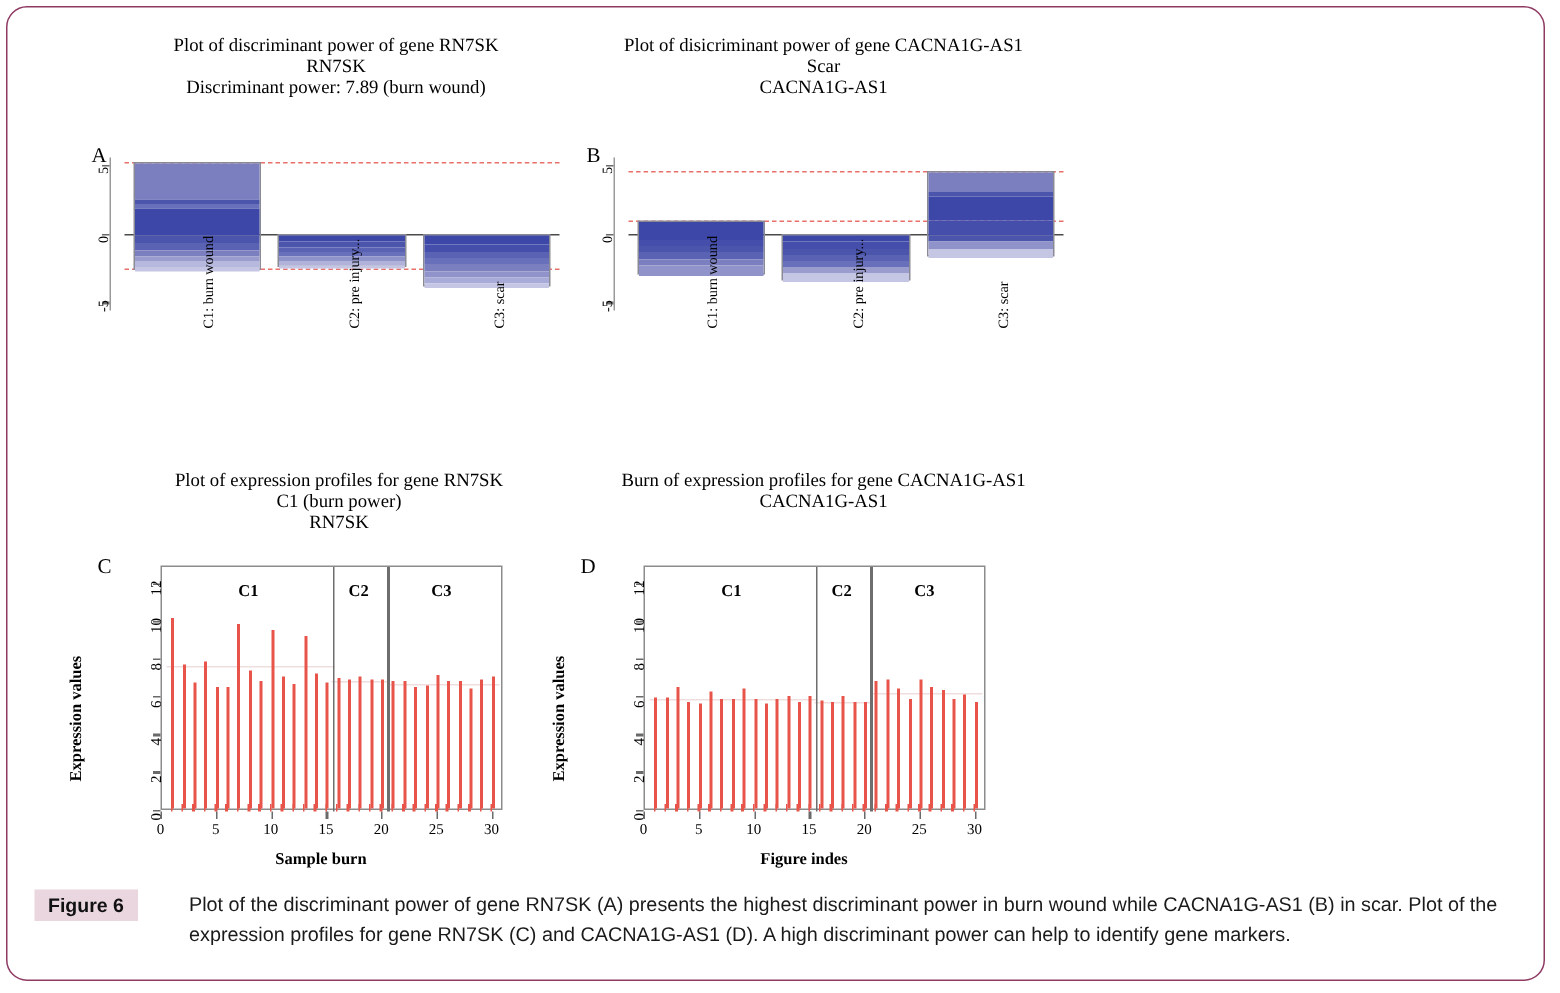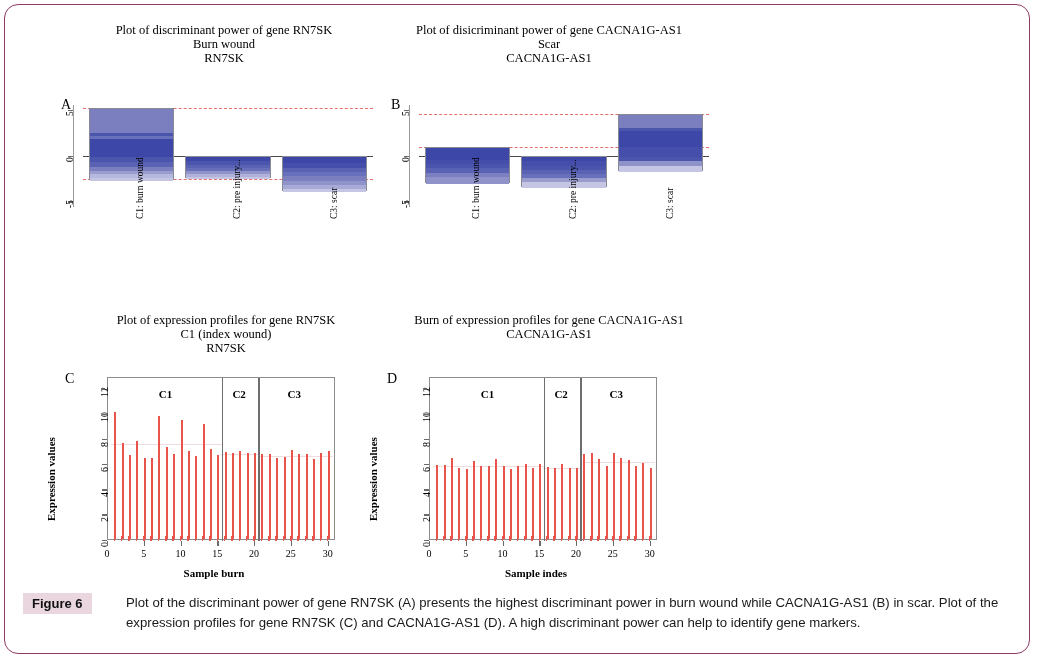--- a/index.html
+++ b/index.html
@@ -58,22 +58,22 @@
 </head>
 <body>
 
 <div class="page">
 
   <div class="fig-area">
 
     <div class="panel" style="left:48px;top:18px;width:310px;">
       <div class="ptitle">
         <div>Plot of discriminant power of gene RN7SK</div>
-        <div>Burn wound</div>
         <div>RN7SK</div>
+        <div>Discriminant power: 7.89 (burn wound)</div>
       </div>
     </div>
     <div class="plabel" style="left:40px;top:92px;">A</div>
     <div class="plotbox" id="plotA" style="left:62px;top:96px;width:290px;height:110px;">
         <div class="axisline" style="left: -10px; top: 3.66667px; width: 1.4px; height: 102.667px;"></div>
         <div class="tickmark" style="left: -15px; top: 8.66667px; width: 5px; height: 1.2px;"></div>
         <div class="vtick" style="left: -18px; top: 15.1667px;">5</div>
         <div class="tickmark" style="left: -15px; top: 54.5px; width: 5px; height: 1.2px;"></div>
         <div class="vtick" style="left: -18px; top: 61px;">0</div>
         <div class="tickmark" style="left: -15px; top: 100.333px; width: 5px; height: 1.2px;"></div>
@@ -167,21 +167,21 @@
       </div>
     <div id="catB">
         <div class="xcat" style="left: 450.333px; top: 214px; position: absolute;">C1: burn wound</div>
         <div class="xcat" style="left: 547px; top: 214px; position: absolute;">C2: pre injury...</div>
         <div class="xcat" style="left: 643.667px; top: 214px; position: absolute;">C3: scar</div>
       </div>
 
     <div class="panel" style="left:50px;top:308px;width:310px;">
       <div class="ptitle">
         <div>Plot of expression profiles for gene RN7SK</div>
-        <div>C1 (index wound)</div>
+        <div>C1 (burn power)</div>
         <div>RN7SK</div>
       </div>
     </div>
     <div class="plabel" style="left:44px;top:366px;">C</div>
     <div class="axname-y" style="left:24px;top:516px;">Expression values</div>
     <div class="axname-x" style="left:78px;top:562px;width:230px;">Sample burn</div>
     <div class="epbox" id="epC" style="left:86px;top:372px;width:228px;height:163px;">
         <div class="meanline" style="left: 2.94194px; top: 66.4538px; width: 111.794px;"></div>
         <div class="meanline" style="left: 113.265px; top: 76.4846px; width: 38.2452px;"></div>
         <div class="meanline" style="left: 150.039px; top: 78.3654px; width: 75.0194px;"></div>
@@ -283,21 +283,21 @@
       </div>
 
     <div class="panel" style="left:368px;top:308px;width:320px;">
       <div class="ptitle">
         <div>Burn of expression profiles for gene CACNA1G-AS1</div>
         <div>CACNA1G-AS1</div>
       </div>
     </div>
     <div class="plabel" style="left:366px;top:366px;">D</div>
     <div class="axname-y" style="left:346px;top:516px;">Expression values</div>
-    <div class="axname-x" style="left:400px;top:562px;width:230px;">Sample indes</div>
+    <div class="axname-x" style="left:400px;top:562px;width:230px;">Figure indes</div>
     <div class="epbox" id="epD" style="left:408px;top:372px;width:228px;height:163px;">
         <div class="meanline" style="left: 2.94194px; top: 88.3962px; width: 111.794px;"></div>
         <div class="meanline" style="left: 113.265px; top: 90.2769px; width: 38.2452px;"></div>
         <div class="meanline" style="left: 150.039px; top: 84.0077px; width: 75.0194px;"></div>
         <div class="ebar" style="left: 6.35484px; height: 73.9769px;"></div>
         <div class="ebar" style="left: 13.7097px; height: 73.9769px;"></div>
         <div class="ebar" style="left: 21.0645px; height: 81.5px;"></div>
         <div class="ebar" style="left: 28.4194px; height: 70.8423px;"></div>
         <div class="ebar" style="left: 35.7742px; height: 70.2154px;"></div>
         <div class="ebar" style="left: 43.129px; height: 78.3654px;"></div>

